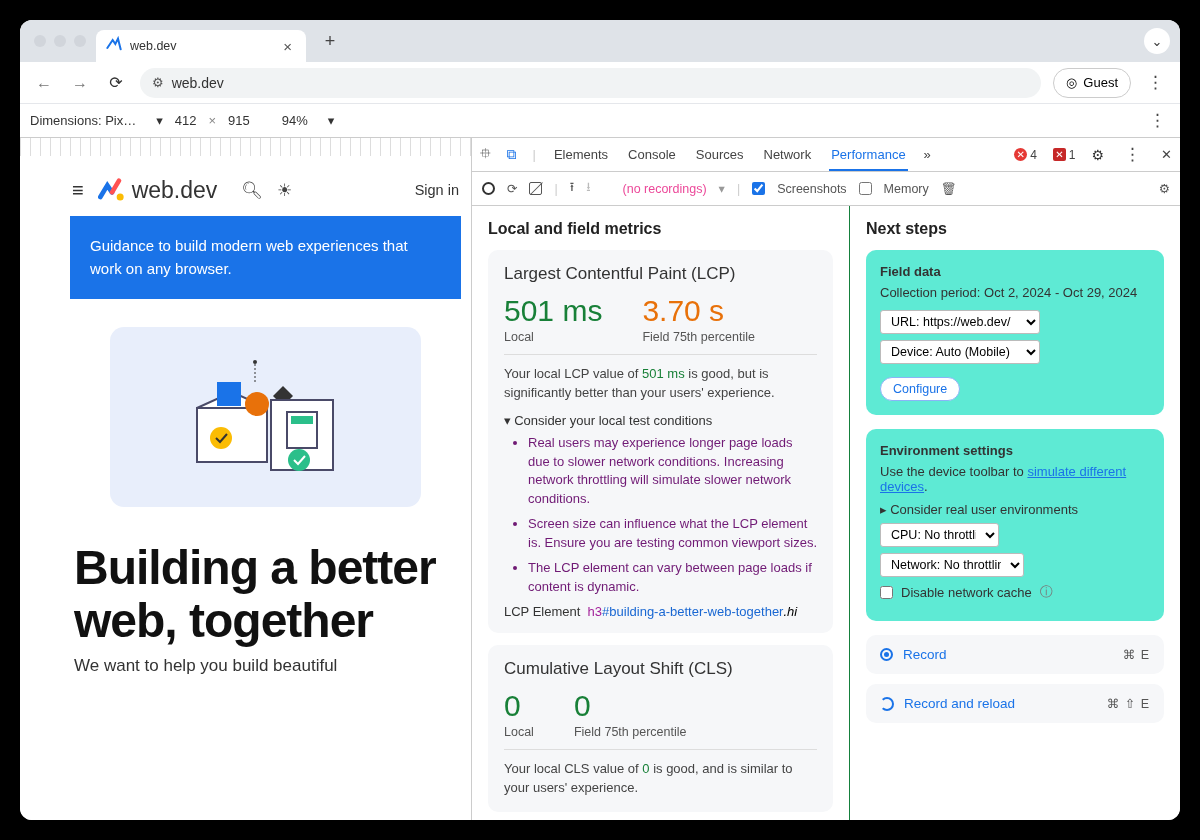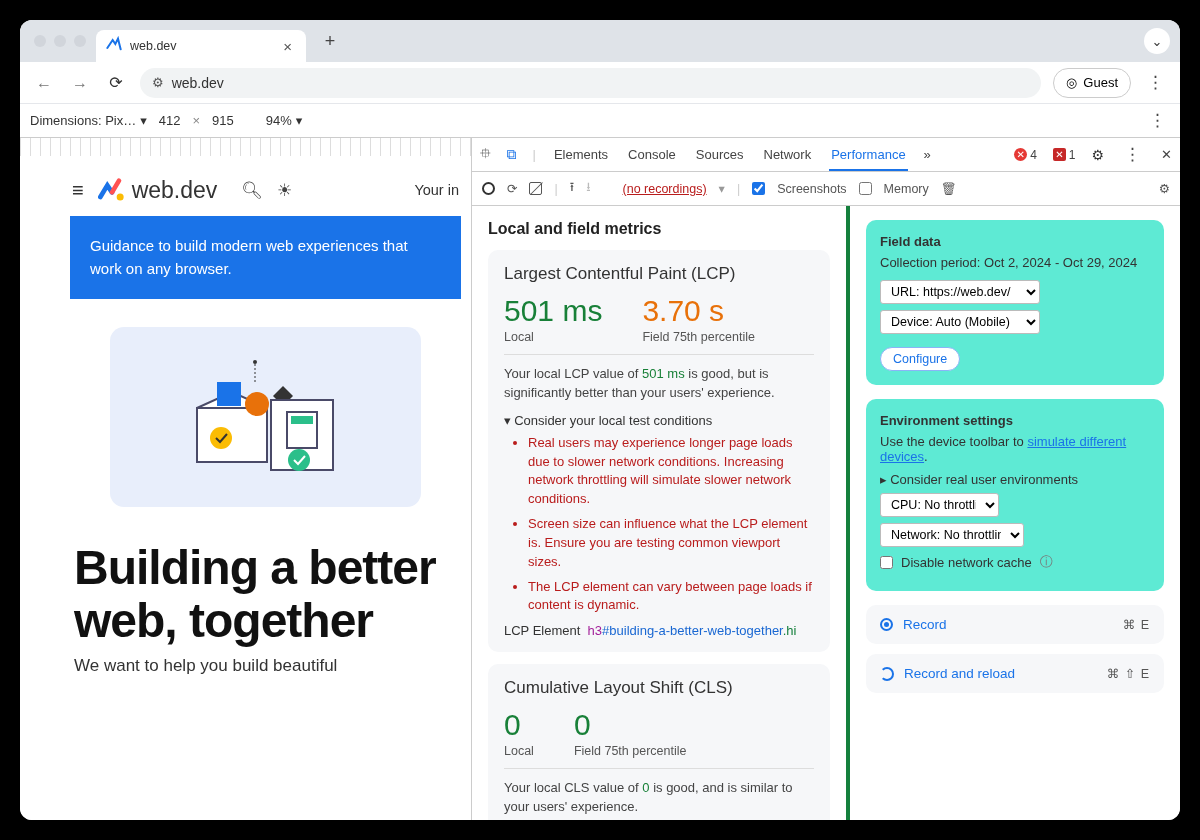--- a/index.html
+++ b/index.html
@@ -23,21 +23,21 @@
 .nav-btn{width:24px;height:24px;display:flex;align-items:center;justify-content:center;color:#777;font-size:16px;}
 .nav-btn.en{color:#333;}
 .urlbox{flex:1; background:#f1f3f4; border-radius:16px; height:30px; display:flex; align-items:center; padding:0 12px; gap:8px;}
 .urlbox .site{font-size:14px;color:#333;}
 .tune{font-size:13px;color:#555;}
 .guest-btn{border:1px solid #ccc;border-radius:16px;height:30px;display:flex;align-items:center;gap:6px;padding:0 12px;font-size:13px;}
 .kebab{font-size:17px;color:#444;padding:0 4px;}
 
 
 .devicebar{background:#fff;border-bottom:1px solid #ccc;height:34px;display:flex;align-items:center;padding:0 10px;gap:12px;font-size:13px;color:#333;}
-.devicebar .dd{display:flex;align-items:center;gap:4px;}
+.devicebar .dd{display:flex;align-items:center;gap:20px;}
 .devicebar .x{color:#888;}
 .devicebar .sp{flex:1;}
 .ruler{height:18px;background:repeating-linear-gradient(to right,#ddd 0,#ddd 1px,transparent 1px,transparent 10px);}
 
 
 .main{flex:1;display:flex;min-height:0;}
 .left{width:452px;border-right:1px solid #ccc;display:flex;flex-direction:column;background:#fff;}
 
 
 .scaled{background:#fff;padding:14px 10px 0 50px;overflow:hidden;}
@@ -63,38 +63,38 @@
 .err-pill .dot{width:13px;height:13px;border-radius:50%;display:flex;align-items:center;justify-content:center;color:#fff;font-size:10px;}
 .dot.red{background:#e53935;}
 .dot.red2{background:#c62828;border-radius:2px;}
 .dt-toolbar{height:34px;border-bottom:1px solid #ccc;display:flex;align-items:center;padding:0 10px;gap:12px;font-size:12.5px;color:#555;}
 .rec{width:13px;height:13px;border:2px solid #333;border-radius:50%;}
 .rec2{width:13px;height:13px;border:1.5px solid #555;border-radius:2px;position:relative;}
 .rec2::after{content:"";position:absolute;left:-2px;top:5px;width:17px;height:1px;background:#555;transform:rotate(-45deg);}
 .dt-toolbar .sp{flex:1;}
 .ck{width:13px;height:13px;accent-color:#1a73e8;}
 .dt-body{flex:1;display:flex;min-height:0;}
-.metrics{flex:1;border-right:4px solid #15803d;padding:14px 16px;overflow:auto;}
+.metrics{flex:1;border-right:1px solid #15803d;padding:14px 16px;overflow:auto;}
 .metrics h2,.next h2{font-size:16px;font-weight:600;color:#222;margin-bottom:12px;}
 .card{background:#f6f7f9;border-radius:10px;padding:14px 16px;margin-bottom:12px;font-size:13px;color:#333;}
 .card-title{font-size:17px;font-weight:500;margin-bottom:10px;}
 .vals{display:flex;gap:40px;margin-bottom:6px;}
 .big{font-size:30px;font-weight:400;}
 .green{color:#188038;}
 .orange{color:#e8710a;}
 .small-l{font-size:12.5px;color:#555;margin-top:2px;}
 .card hr{border:none;border-top:1px solid #ddd;margin:10px 0;}
 .card-p{font-size:13px;color:#444;line-height:1.45;}
 .details-h{font-size:13px;font-weight:500;margin:10px 0 6px 0;}
 .bullets{padding-left:24px;}
-.bullets li{font-size:13px;line-height:1.45;color:#b91c1c;margin-bottom:6px;}
+.bullets li{font-size:13px;line-height:1.45;color:#701a75;margin-bottom:6px;}
 .lcp-el{font-size:13px;margin-top:8px;}
 .lcp-el .tag{color:#a3219a;}
 .lcp-el .id{color:#1967d2;}
-.lcp-el .tx{color:#15803d;}
+.lcp-el .tx{color:#000000;font-style:italic;}
 .next{width:330px;padding:14px 16px;overflow:auto;}
 .fld{background:#5eead4;border-radius:10px;padding:14px 14px;font-size:13px;color:#333;margin-bottom:14px;}
 .fld .lbl{font-weight:600;margin-bottom:6px;}
 select{font:inherit;font-size:12.5px;border:1px solid #bbb;border-radius:3px;padding:3px 6px;background:#fff;width:160px;}
 .conf{display:flex;justify-content:flex-start;margin-top:13px;}
 .conf button{border:1px solid #8ab4f8;color:#1a73e8;background:#fff;border-radius:14px;padding:4px 12px;font-size:12.5px;}
 .link{color:#1a73e8;text-decoration:underline;}
 .env .row{display:flex;align-items:center;gap:8px;margin:6px 0;}
 .rec-card{background:#f6f7f9;border-radius:10px;padding:12px 14px;display:flex;align-items:center;gap:10px;font-size:13.5px;color:#1a73e8;margin-bottom:10px;}
 .rec-card .kb{margin-left:auto;color:#555;font-size:12.5px;letter-spacing:1px;}
@@ -168,21 +168,21 @@
           <div class="logo">
             <svg width="28" height="28" viewBox="0 0 24 24">
                 <path d="M2 18 L8 8 L12 14" stroke="#1a73e8" stroke-width="4" fill="none" stroke-linecap="round"></path>
                 <path d="M12 14 L18 4" stroke="#ff5252" stroke-width="4" fill="none" stroke-linecap="round"></path>
                 <circle cx="19" cy="18" r="3" fill="#fbbc04"></circle>
               </svg>
             <span class="logo-name">web.dev</span>
           </div>
           <span class="iconbtn" style="margin-left:10px;">🔍︎</span>
           <span class="iconbtn">☀</span>
-          <span class="signin">Your in</span>
+          <span class="signin">Sign in</span>
         </div>
         <div class="bluebar">Guidance to build modern web experiences that work on any browser.</div>
         <div class="illust">
           <svg width="190" height="130" viewBox="0 0 190 130">
             <rect x="26" y="56" width="70" height="54" fill="#fff" stroke="#4a4a68" stroke-width="2"></rect>
             <polygon points="26,56 61,40 96,56" fill="#fff" stroke="#4a4a68" stroke-width="2"></polygon>
             <rect x="46" y="30" width="24" height="24" fill="#1a73e8"></rect>
             <circle cx="86" cy="52" r="12" fill="#e8710a"></circle>
             <polygon points="102,44 112,34 122,44 112,54" fill="#333"></polygon>
             <rect x="100" y="48" width="62" height="70" fill="#fff" stroke="#4a4a68" stroke-width="2"></rect>
@@ -227,21 +227,21 @@
       </div>
 
       <div class="dt-toolbar">
         <span class="rec"></span>
         <span>⟳</span>
         <span class="rec2"></span>
         <span style="color:#ccc;">|</span>
         <span>⭱</span>
         <span style="color:#bbb;">⭳</span>
         <span style="flex:0 0 8px;"></span>
-        <span style="color:#b91c1c;text-decoration:underline;">(no recordings)</span>
+        <span style="color:#ec4899;">(no recordings)</span>
         <span style="color:#999;">▾</span>
         <span style="color:#ccc;">|</span>
         <input type="checkbox" class="ck" checked="" style="">
         <span>Screenshots</span>
         <input type="checkbox" class="ck" style="">
         <span>Memory</span>
         <span>🗑</span>
         <div class="sp"></div>
         <span>⚙</span>
       </div>
@@ -292,20 +292,21 @@
             <hr>
             <div class="card-p"><span>Your local CLS value of </span><span class="green" style="font-weight:500;">0</span><span> is good, and is similar to your users' experience.</span></div>
           </div>
 
           <div class="card" style="padding-bottom:4px;">
             
           </div>
         </div>
 
         <div class="next">
+          <h2>Next steps</h2>
 
           <div class="fld">
             <div class="lbl">Field data</div>
             <div style="margin-bottom:10px;">Collection period: Oct 2, 2024 - Oct 29, 2024</div>
             <div style="margin-bottom:6px;"><select><option>URL: https://web.dev/</option></select></div>
             <div><select><option>Device: Auto (Mobile)</option></select></div>
             <div class="conf">
                 <button>Configure</button>
               </div>
           </div>

